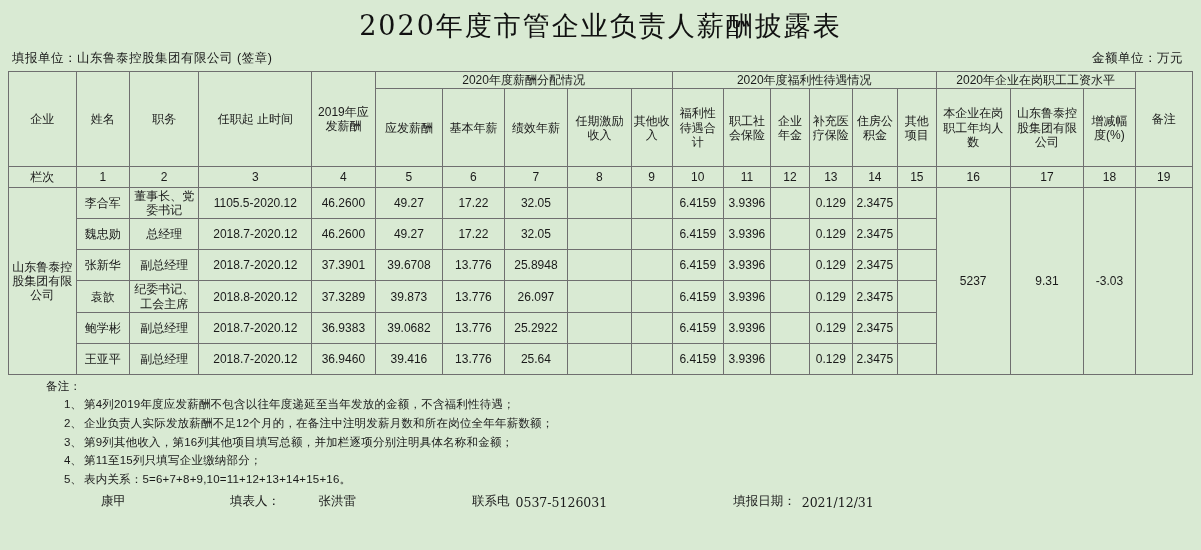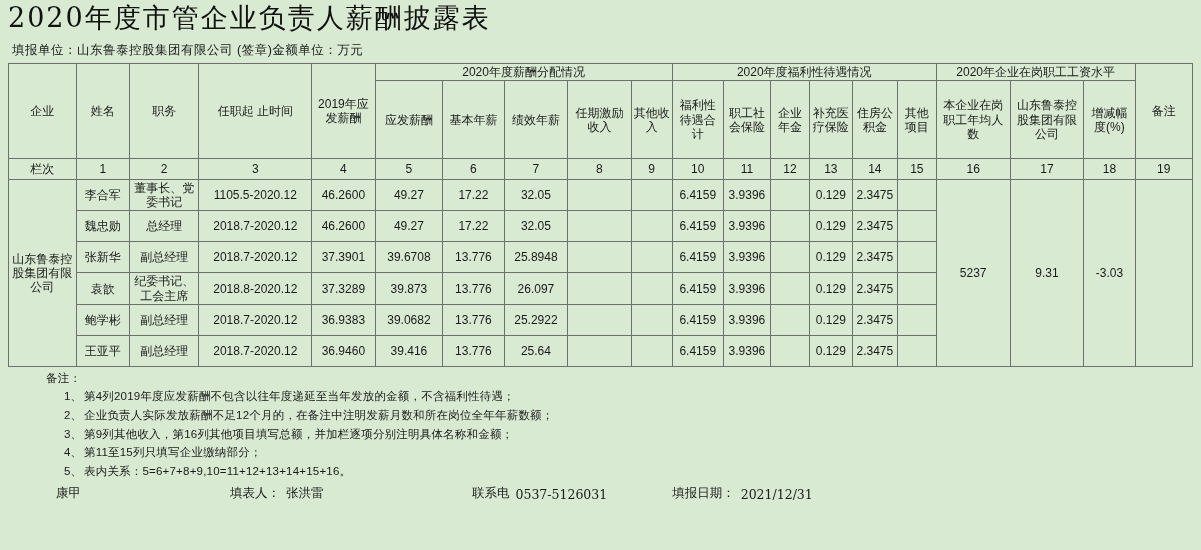--- a/index.html
+++ b/index.html
@@ -5,29 +5,30 @@
   html,body{margin:0;padding:0;}
   body{
     width:1201px;height:550px;
     background:#d9ead3;
     font-family:"Liberation Sans","DejaVu Sans",sans-serif;
     color:#1a1a1a;
     overflow:hidden;
   }
   .page{position:relative;width:1201px;height:550px;box-sizing:border-box;padding:0 8px;}
   .title{
-    text-align:left;
+    text-align:center;
     font-family:"DejaVu Serif","Liberation Serif",serif;
     font-size:27px;
     letter-spacing:2px;
+    padding-top:8px;
     padding-bottom:6px;
     color:#111;
   }
   .subrow{
-    display:flex;align-items:flex-end;
+    display:flex;justify-content:space-between;align-items:flex-end;
     font-size:12.5px;
     padding:0 4px 4px 4px;
   }
   .subrow .left{letter-spacing:0.5px;}
   .subrow .right{letter-spacing:0.5px;padding-right:6px;}
   table.main{
     border-collapse:collapse;
     width:1185px;
     table-layout:fixed;
     background:#d9ead3;
@@ -63,27 +64,27 @@
     align-items:flex-end;
     font-size:12.5px;
     padding:4px 6px 0 6px;
   }
   .footer .cell{display:flex;align-items:flex-end;}
   .footer .lbl{white-space:nowrap;}
   .footer .val{
     font-family:"DejaVu Serif","Liberation Serif",serif;
     padding:0 6px;
     min-width:70px;
-    text-align:left;
+    text-align:right;
     white-space:nowrap;
   }
   .f1{margin-left:36px;}
   .f2{margin-left:98px;}
   .f3{margin-left:110px;}
-  .f4{margin-left:59px;}
+  .f4{margin-left:120px;}
   .num{font-family:"Liberation Sans","DejaVu Sans",sans-serif;}
 </style>
 </head>
 <body>
 
 <div class="page">
 
   <div class="title">2020年度市管企业负责人薪酬披露表</div>
 
   <div class="subrow">

